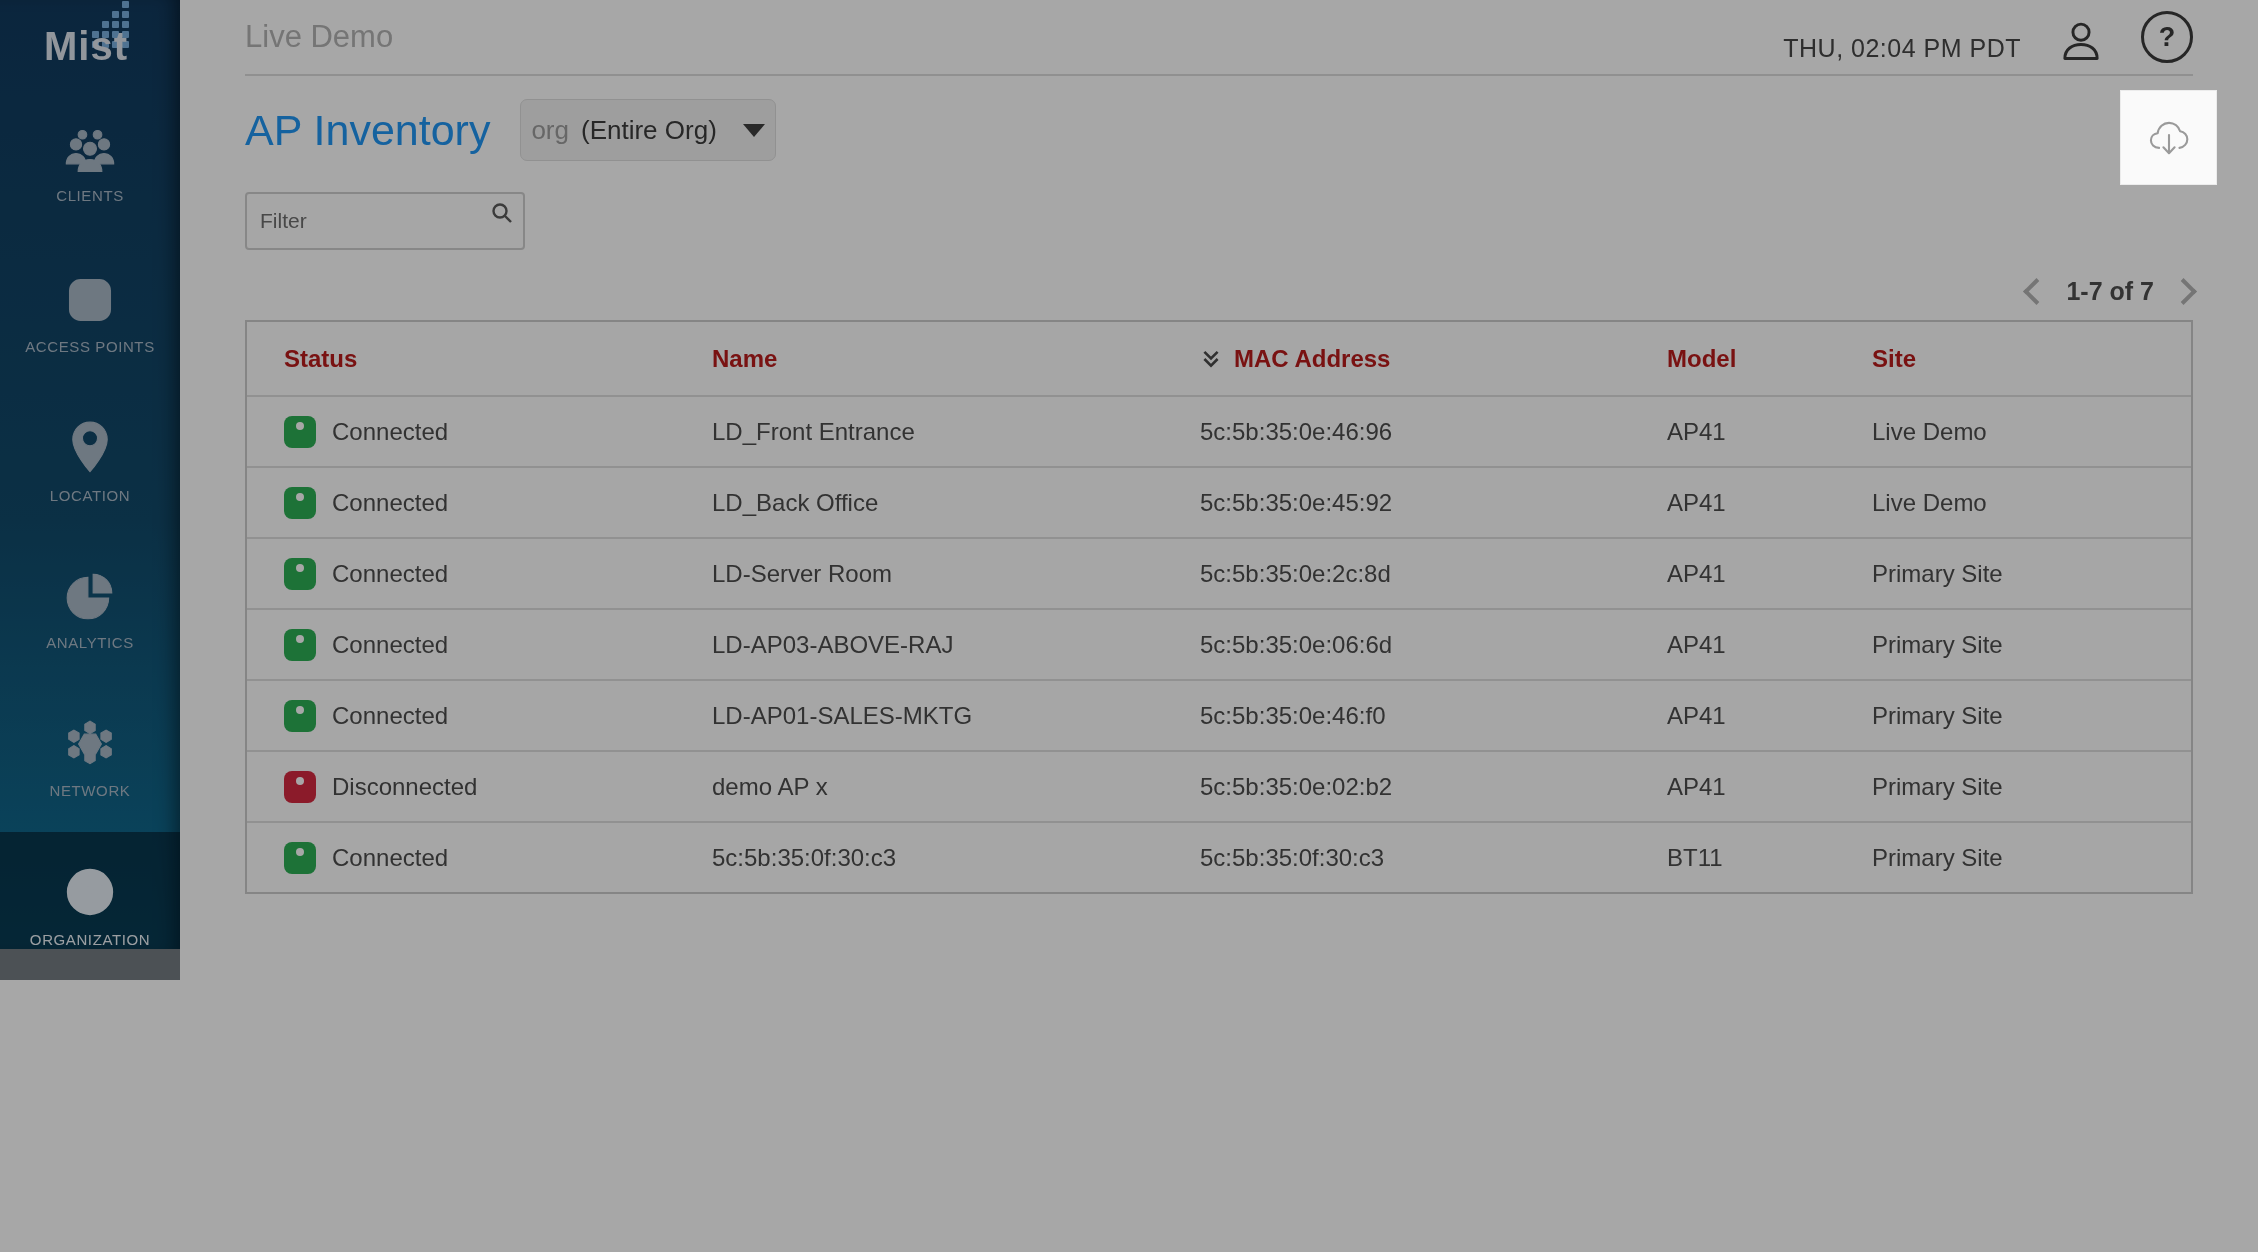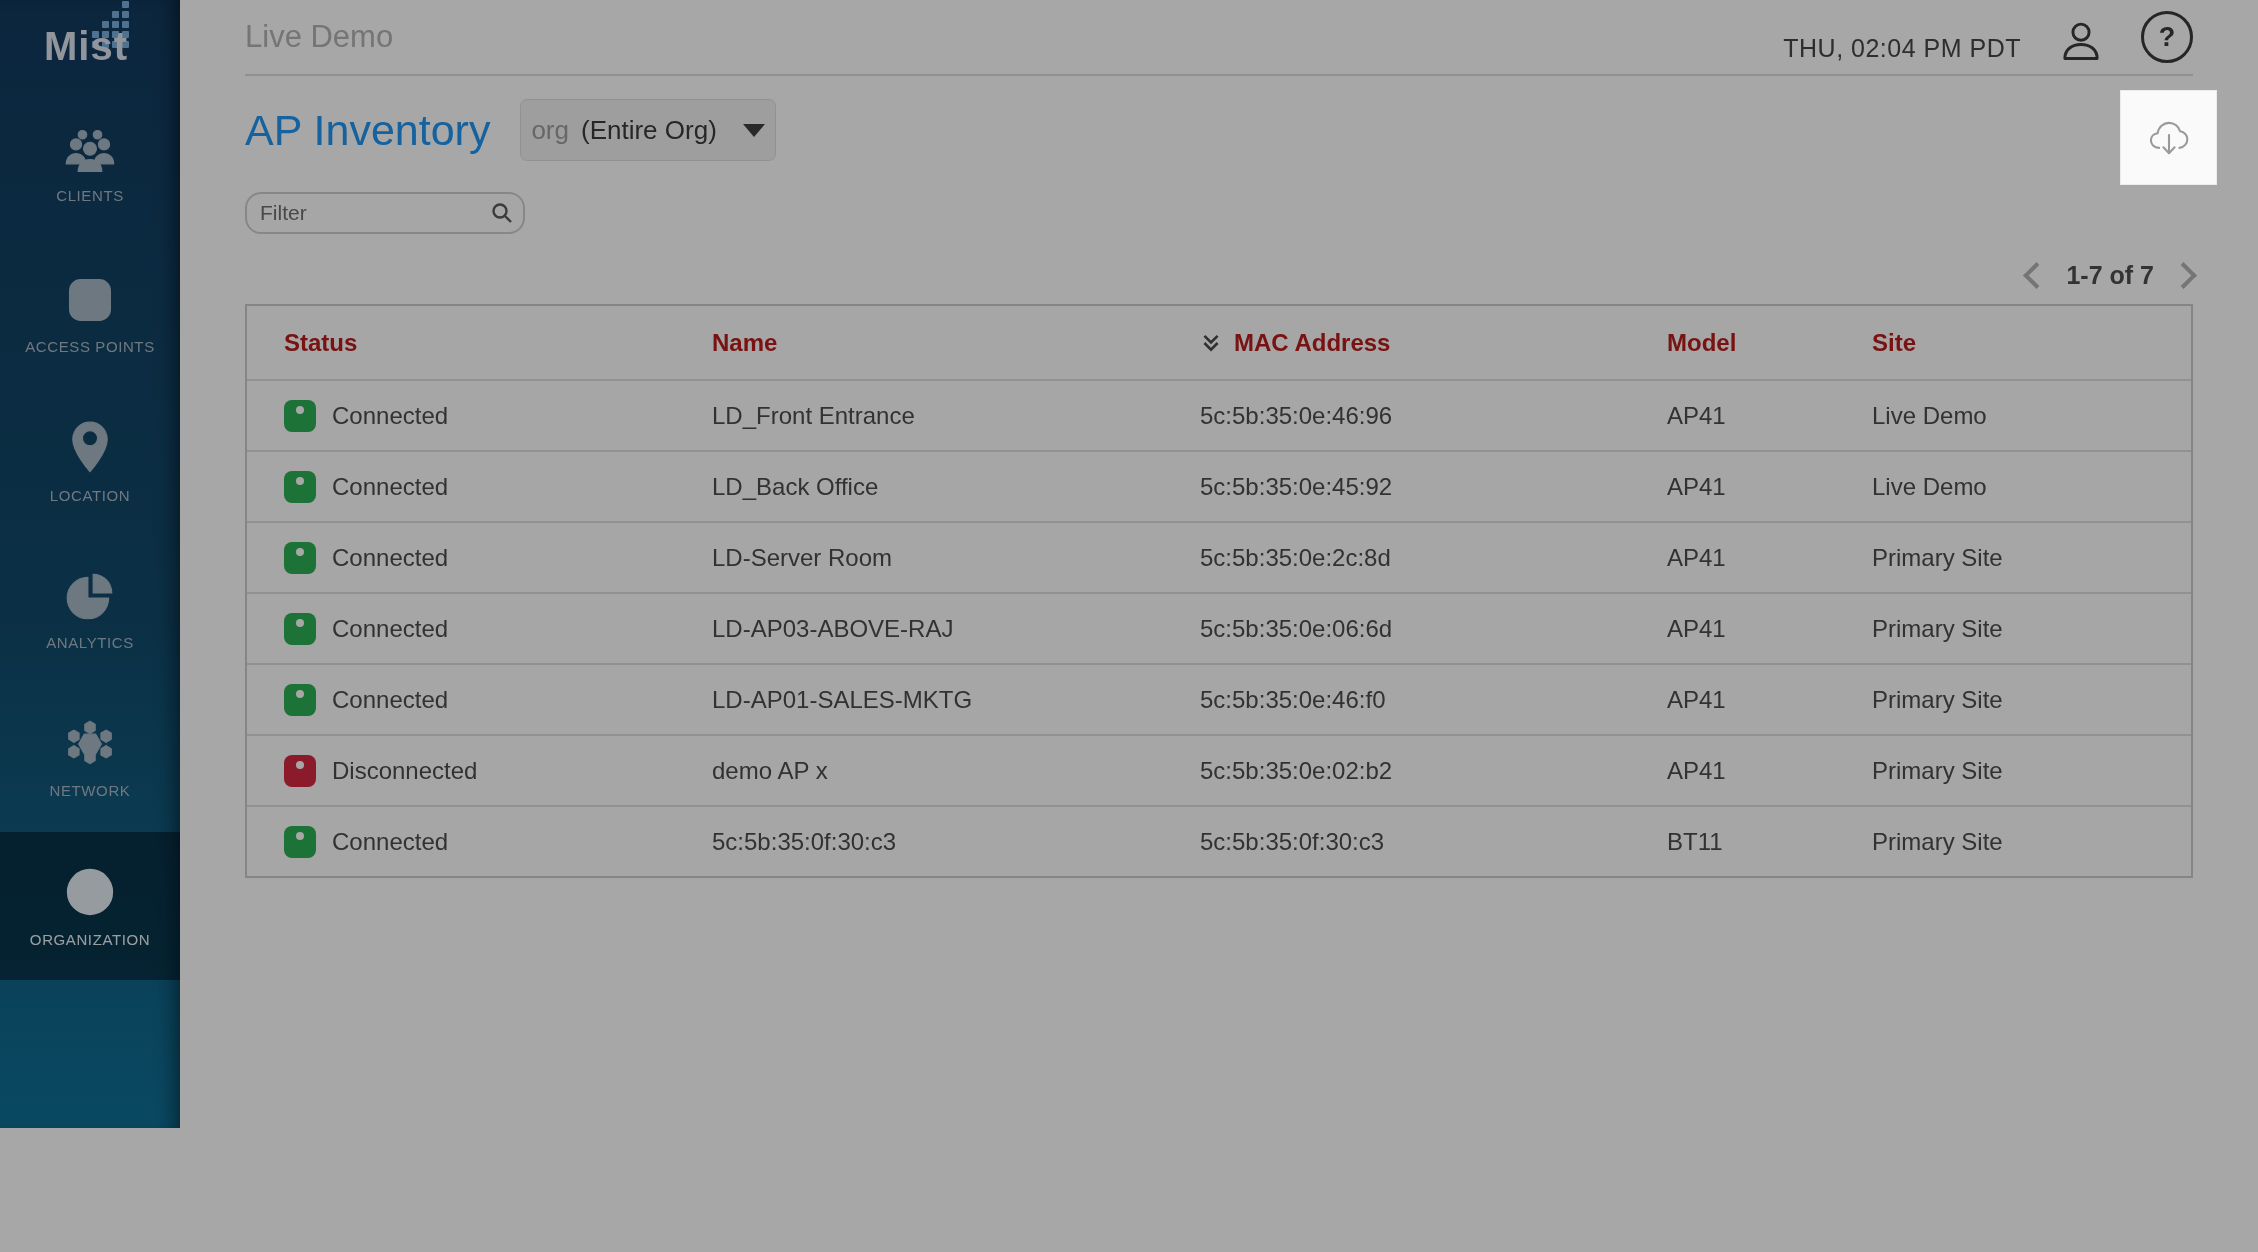--- a/index.html
+++ b/index.html
@@ -11,21 +11,21 @@
   .stage{width:2258px;height:1252px;position:relative;display:flex;}
 
   
   .dim-overlay{
     position:absolute;inset:0;background:rgba(0,0,0,0.345);
     z-index:50;pointer-events:none;
   }
 
   
   .sidebar{
-    width:180px;height:1128px;flex:0 0 180px;position:relative;
+    width:180px;height:949px;flex:0 0 180px;position:relative;
     background:linear-gradient(180deg,var(--sidebar-top,#123a5e) 0%,#124a6a 55%,var(--sidebar-bottom,#0f7096) 100%);
     box-shadow:inset -16px 0 20px -12px rgba(0,0,0,0.5);
     z-index:1;
   }
   .logo{position:relative;height:92px;}
   .logo-text{
     position:absolute;left:44px;top:24px;font-size:40px;font-weight:bold;
     color:#dfe6ee;letter-spacing:1px;
   }
   .logo-dots{position:absolute;left:92px;top:4px;display:flex;align-items:flex-end;gap:3px;height:44px;}
@@ -69,22 +69,22 @@
   .scope-prefix{font-size:26px;color:#9d9d9d;}
   .scope-value{font-size:26px;color:#3c3c3c;}
   .caret{
     width:0;height:0;margin-left:14px;
     border-left:11px solid transparent;border-right:11px solid transparent;
     border-top:13px solid #3f3f3f;
   }
 
   .filter-row{margin:31px 65px 0;position:relative;width:280px;}
   .filter-input{
-    width:280px;height:42px;box-sizing:border-box;border:2px solid #cfcfcf;
-    border-radius:16px;background:#fdfdfd;padding:0 44px 0 13px;
+    width:280px;height:58px;box-sizing:border-box;border:2px solid #cfcfcf;
+    border-radius:4px;background:#fdfdfd;padding:0 44px 0 13px;
     font-size:21px;color:#555;font-family:inherit;outline:none;
   }
   .filter-input::placeholder{color:#6e6e6e;opacity:1;}
   .search-ic{position:absolute;right:11px;top:9px;}
 
   .pagination{
     margin:25px 65px 8px;display:flex;justify-content:flex-end;align-items:center;
     gap:20px;height:32px;
   }
   .pg-range{font-size:25px;color:#4f4f4f;font-weight:bold;}

